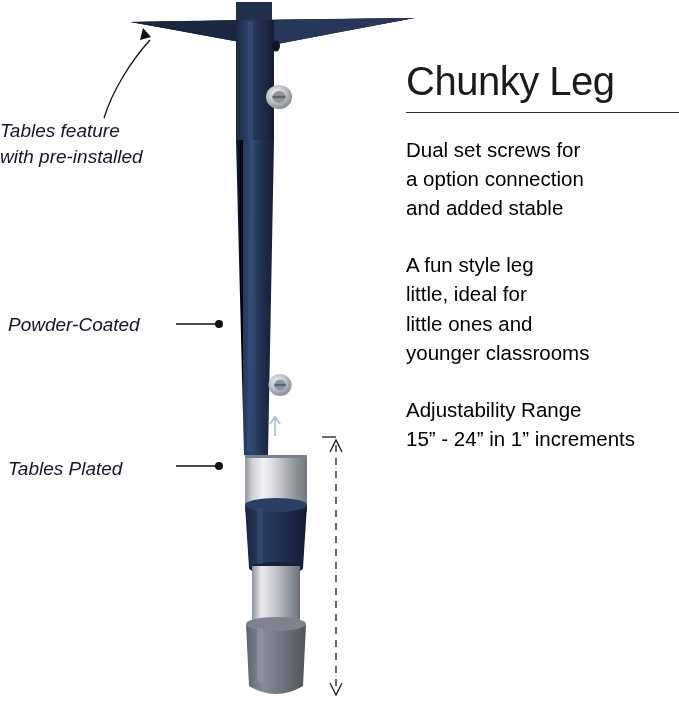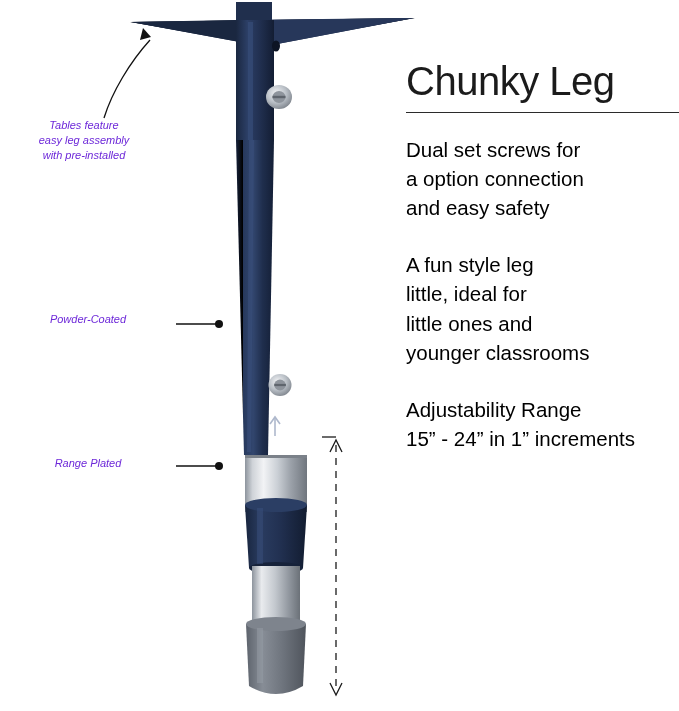--- a/index.html
+++ b/index.html
@@ -53,24 +53,24 @@
     line-height: 1.42;
     margin: 0 0 28px 0;
     font-weight: 400;
   }
   .para:last-child { margin-bottom: 0; }
 
   
   .callout {
     position: absolute;
     font-style: italic;
-    font-size: 11px;
-    color: #6d28d9;
+    font-size: 19px;
+    color: #0f172a;
     line-height: 1.38;
-    text-align: center;
+    text-align: left;
   }
   #callout-brackets {
     left: 0px;
     top: 118px;
     width: 168px;
   }
   #callout-powder {
     left: 8px;
     top: 312px;
     width: 160px;
@@ -214,40 +214,39 @@
         <path d="M336,445 L336,690" stroke-dasharray="7 6"></path>
         <path d="M330,452 L336,440 L342,452"></path>
         <path d="M330,683 L336,695 L342,683"></path>
         <path d="M322,437 L336,437"></path>
       </g>
     </svg>
   </div>
 
   <div class="callout" id="callout-brackets">
     <div>Tables feature</div>
-    <div>easy leg assembly</div>
     <div>with pre-installed</div>
   </div>
 
   <div class="callout" id="callout-powder">
     <div>Powder-Coated</div>
   </div>
 
   <div class="callout" id="callout-chrome">
-    <div>Range Plated</div>
+    <div>Tables Plated</div>
   </div>
 
   <div id="info">
     <h1 class="title">Chunky Leg</h1>
     <div class="rule"></div>
 
     <p class="para">
       <span>Dual set screws for</span><br>
       <span>a option connection</span><br>
-      <span>and easy safety</span>
+      <span>and added stable</span>
     </p>
 
     <p class="para">
       <span>A fun style leg</span><br>
       <span>little, ideal for</span><br>
       <span>little ones and</span><br>
       <span>younger classrooms</span>
     </p>
 
     <p class="para">

